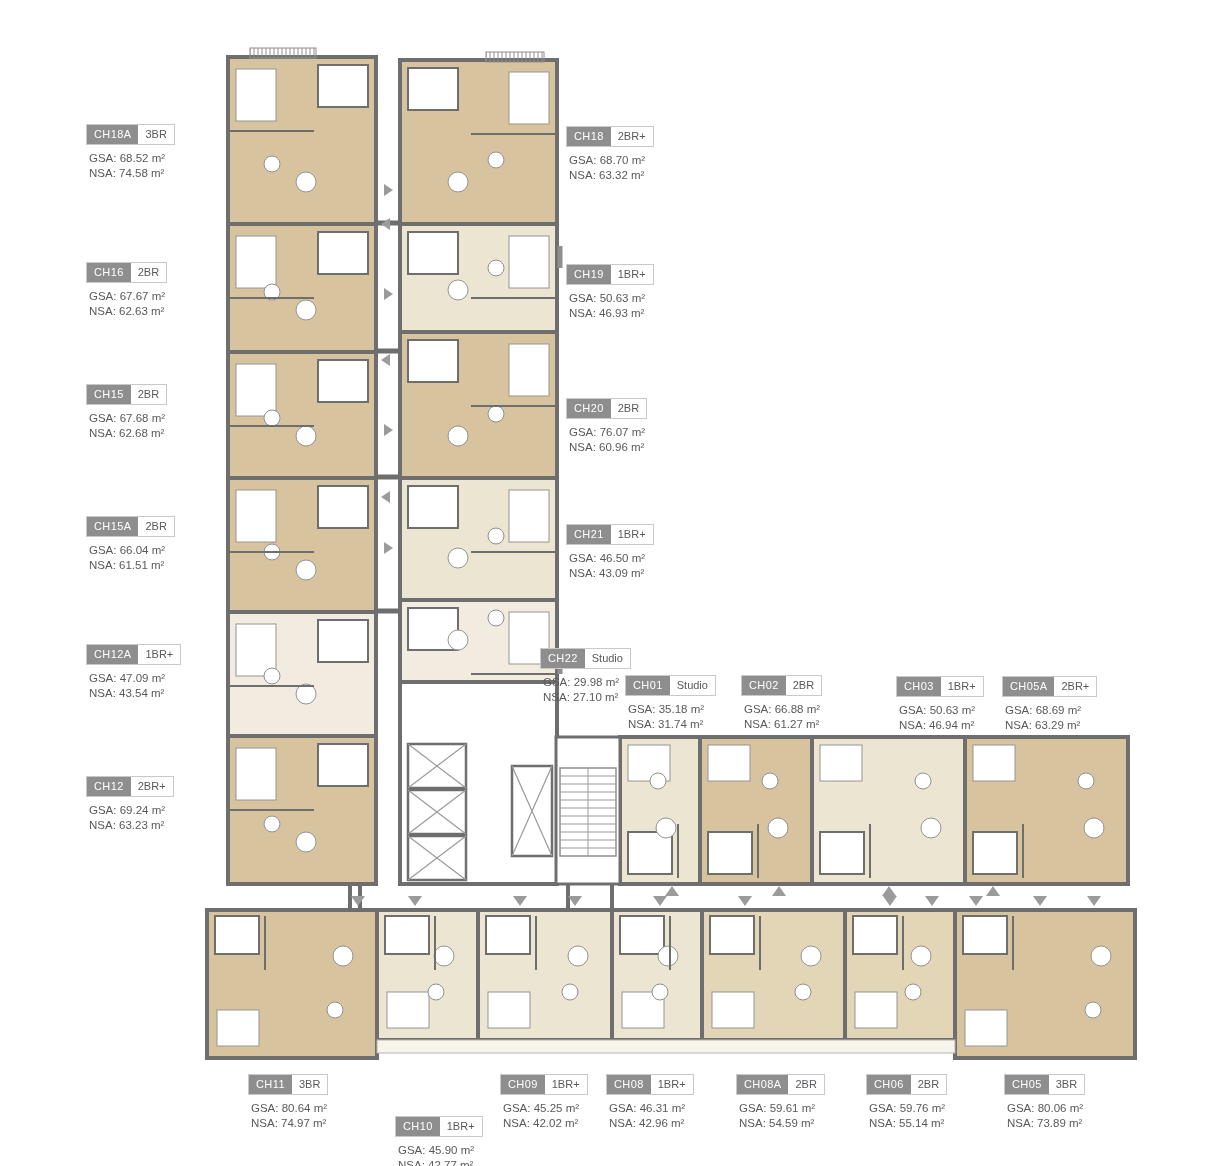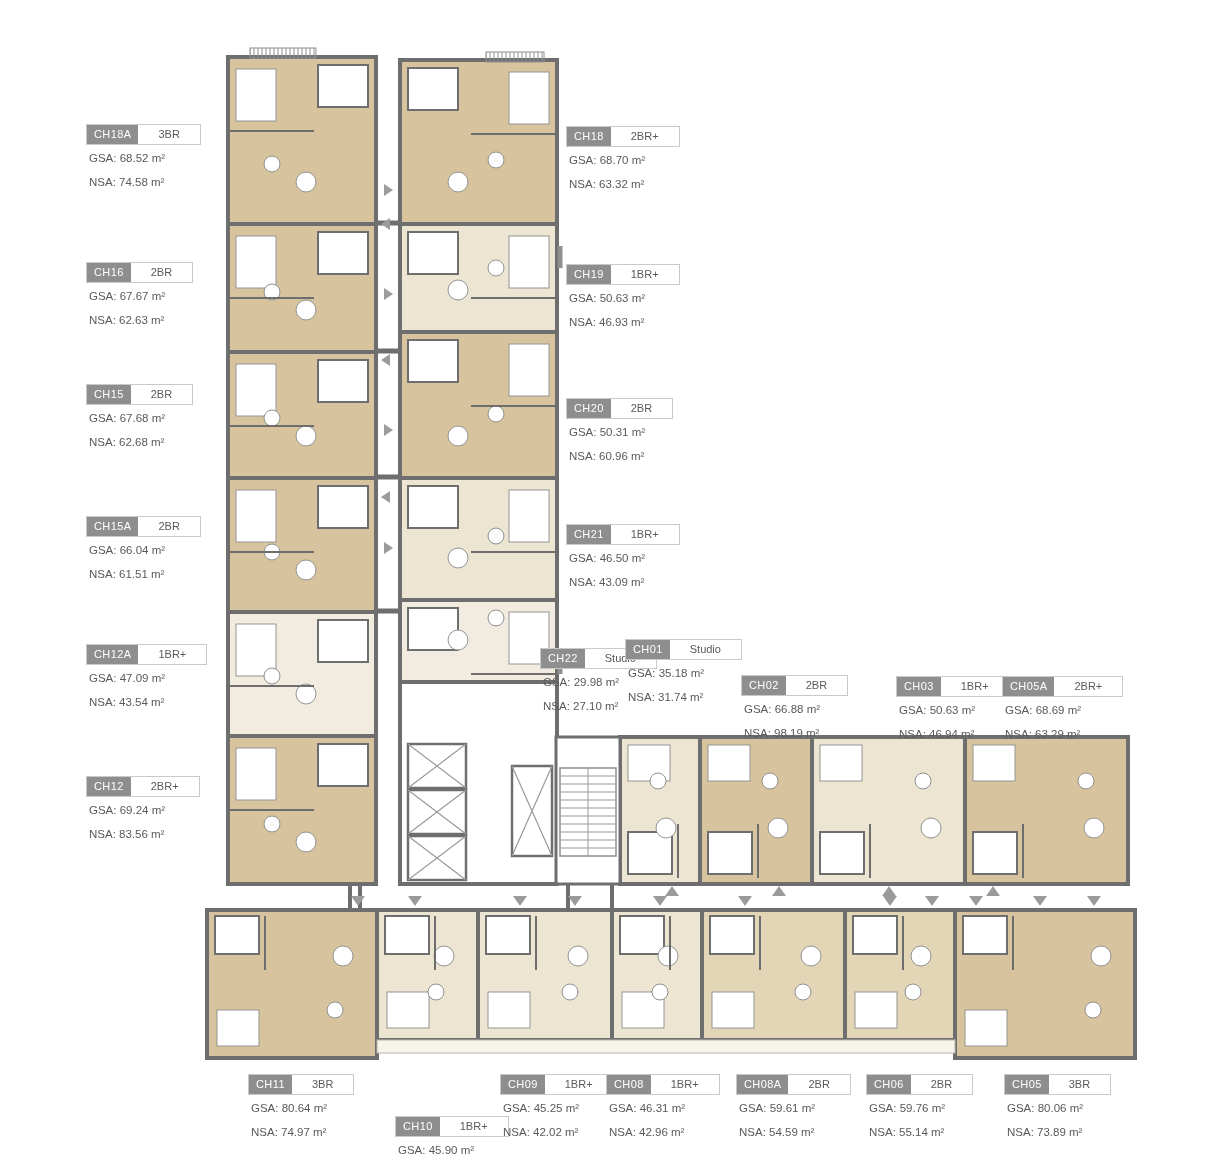--- a/index.html
+++ b/index.html
@@ -8,22 +8,22 @@
   }
   html,body{margin:0;padding:0;background:#ffffff;}
   #stage{
     position:relative; width:1186px; height:1166px; background:#ffffff; overflow:hidden;
     font-family:"Liberation Sans", sans-serif;
   }
   #plan-svg{position:absolute; left:0; top:0;}
   .unit-label{position:absolute; color:var(--txt); z-index:5;}
   .badge{display:inline-flex; border:1px solid var(--border); background:#fff; font-size:11px; line-height:1;}
   .badge .code{background:var(--badge); color:#ffffff; padding:4px 7px; letter-spacing:.4px;}
-  .badge .type{padding:4px 20px; color:var(--txt);}
-  .area{font-size:11.5px; margin-top:12px; padding-left:3px; white-space:nowrap;}
+  .badge .type{padding:4px 7px; color:var(--txt);}
+  .area{font-size:11.5px; margin-top:3px; padding-left:3px; white-space:nowrap;}
   .area.first{margin-top:7px;}
 </style>
 </head>
 <body>
 
 <div id="stage">
 
   <svg id="plan-svg" width="1225" height="1166" viewBox="0 0 1225 1166" aria-hidden="true">
     <defs>
       <pattern id="hatch" width="4" height="10" patternUnits="userSpaceOnUse">
@@ -239,49 +239,49 @@
         <span class="code">CH15A</span>
         <span class="type">2BR</span>
       </div><div class="area first">GSA: 66.04 m²</div><div class="area">NSA: 61.51 m²</div></div>
   <div class="unit-label" style="left:86px;top:644px"><div class="badge">
         <span class="code">CH12A</span>
         <span class="type">1BR+</span>
       </div><div class="area first">GSA: 47.09 m²</div><div class="area">NSA: 43.54 m²</div></div>
   <div class="unit-label" style="left:86px;top:776px"><div class="badge">
         <span class="code">CH12</span>
         <span class="type">2BR+</span>
-      </div><div class="area first">GSA: 69.24 m²</div><div class="area">NSA: 83.56 m²</div></div>
+      </div><div class="area first">GSA: 69.24 m²</div><div class="area">NSA: 63.23 m²</div></div>
   <div class="unit-label" style="left:566px;top:126px"><div class="badge">
         <span class="code">CH18</span>
         <span class="type">2BR+</span>
       </div><div class="area first">GSA: 68.70 m²</div><div class="area">NSA: 63.32 m²</div></div>
   <div class="unit-label" style="left:566px;top:264px"><div class="badge">
         <span class="code">CH19</span>
         <span class="type">1BR+</span>
       </div><div class="area first">GSA: 50.63 m²</div><div class="area">NSA: 46.93 m²</div></div>
   <div class="unit-label" style="left:566px;top:398px"><div class="badge">
         <span class="code">CH20</span>
         <span class="type">2BR</span>
-      </div><div class="area first">GSA: 50.31 m²</div><div class="area">NSA: 60.96 m²</div></div>
+      </div><div class="area first">GSA: 76.07 m²</div><div class="area">NSA: 60.96 m²</div></div>
   <div class="unit-label" style="left:566px;top:524px"><div class="badge">
         <span class="code">CH21</span>
         <span class="type">1BR+</span>
       </div><div class="area first">GSA: 46.50 m²</div><div class="area">NSA: 43.09 m²</div></div>
   <div class="unit-label" style="left:540px;top:648px"><div class="badge">
         <span class="code">CH22</span>
         <span class="type">Studio</span>
       </div><div class="area first">GSA: 29.98 m²</div><div class="area">NSA: 27.10 m²</div></div>
-  <div class="unit-label" style="left:625px;top:639px"><div class="badge">
+  <div class="unit-label" style="left:625px;top:675px"><div class="badge">
         <span class="code">CH01</span>
         <span class="type">Studio</span>
       </div><div class="area first">GSA: 35.18 m²</div><div class="area">NSA: 31.74 m²</div></div>
   <div class="unit-label" style="left:741px;top:675px"><div class="badge">
         <span class="code">CH02</span>
         <span class="type">2BR</span>
-      </div><div class="area first">GSA: 66.88 m²</div><div class="area">NSA: 98.19 m²</div></div>
+      </div><div class="area first">GSA: 66.88 m²</div><div class="area">NSA: 61.27 m²</div></div>
   <div class="unit-label" style="left:896px;top:676px"><div class="badge">
         <span class="code">CH03</span>
         <span class="type">1BR+</span>
       </div><div class="area first">GSA: 50.63 m²</div><div class="area">NSA: 46.94 m²</div></div>
   <div class="unit-label" style="left:1002px;top:676px"><div class="badge">
         <span class="code">CH05A</span>
         <span class="type">2BR+</span>
       </div><div class="area first">GSA: 68.69 m²</div><div class="area">NSA: 63.29 m²</div></div>
   <div class="unit-label" style="left:248px;top:1074px"><div class="badge">
         <span class="code">CH11</span>

